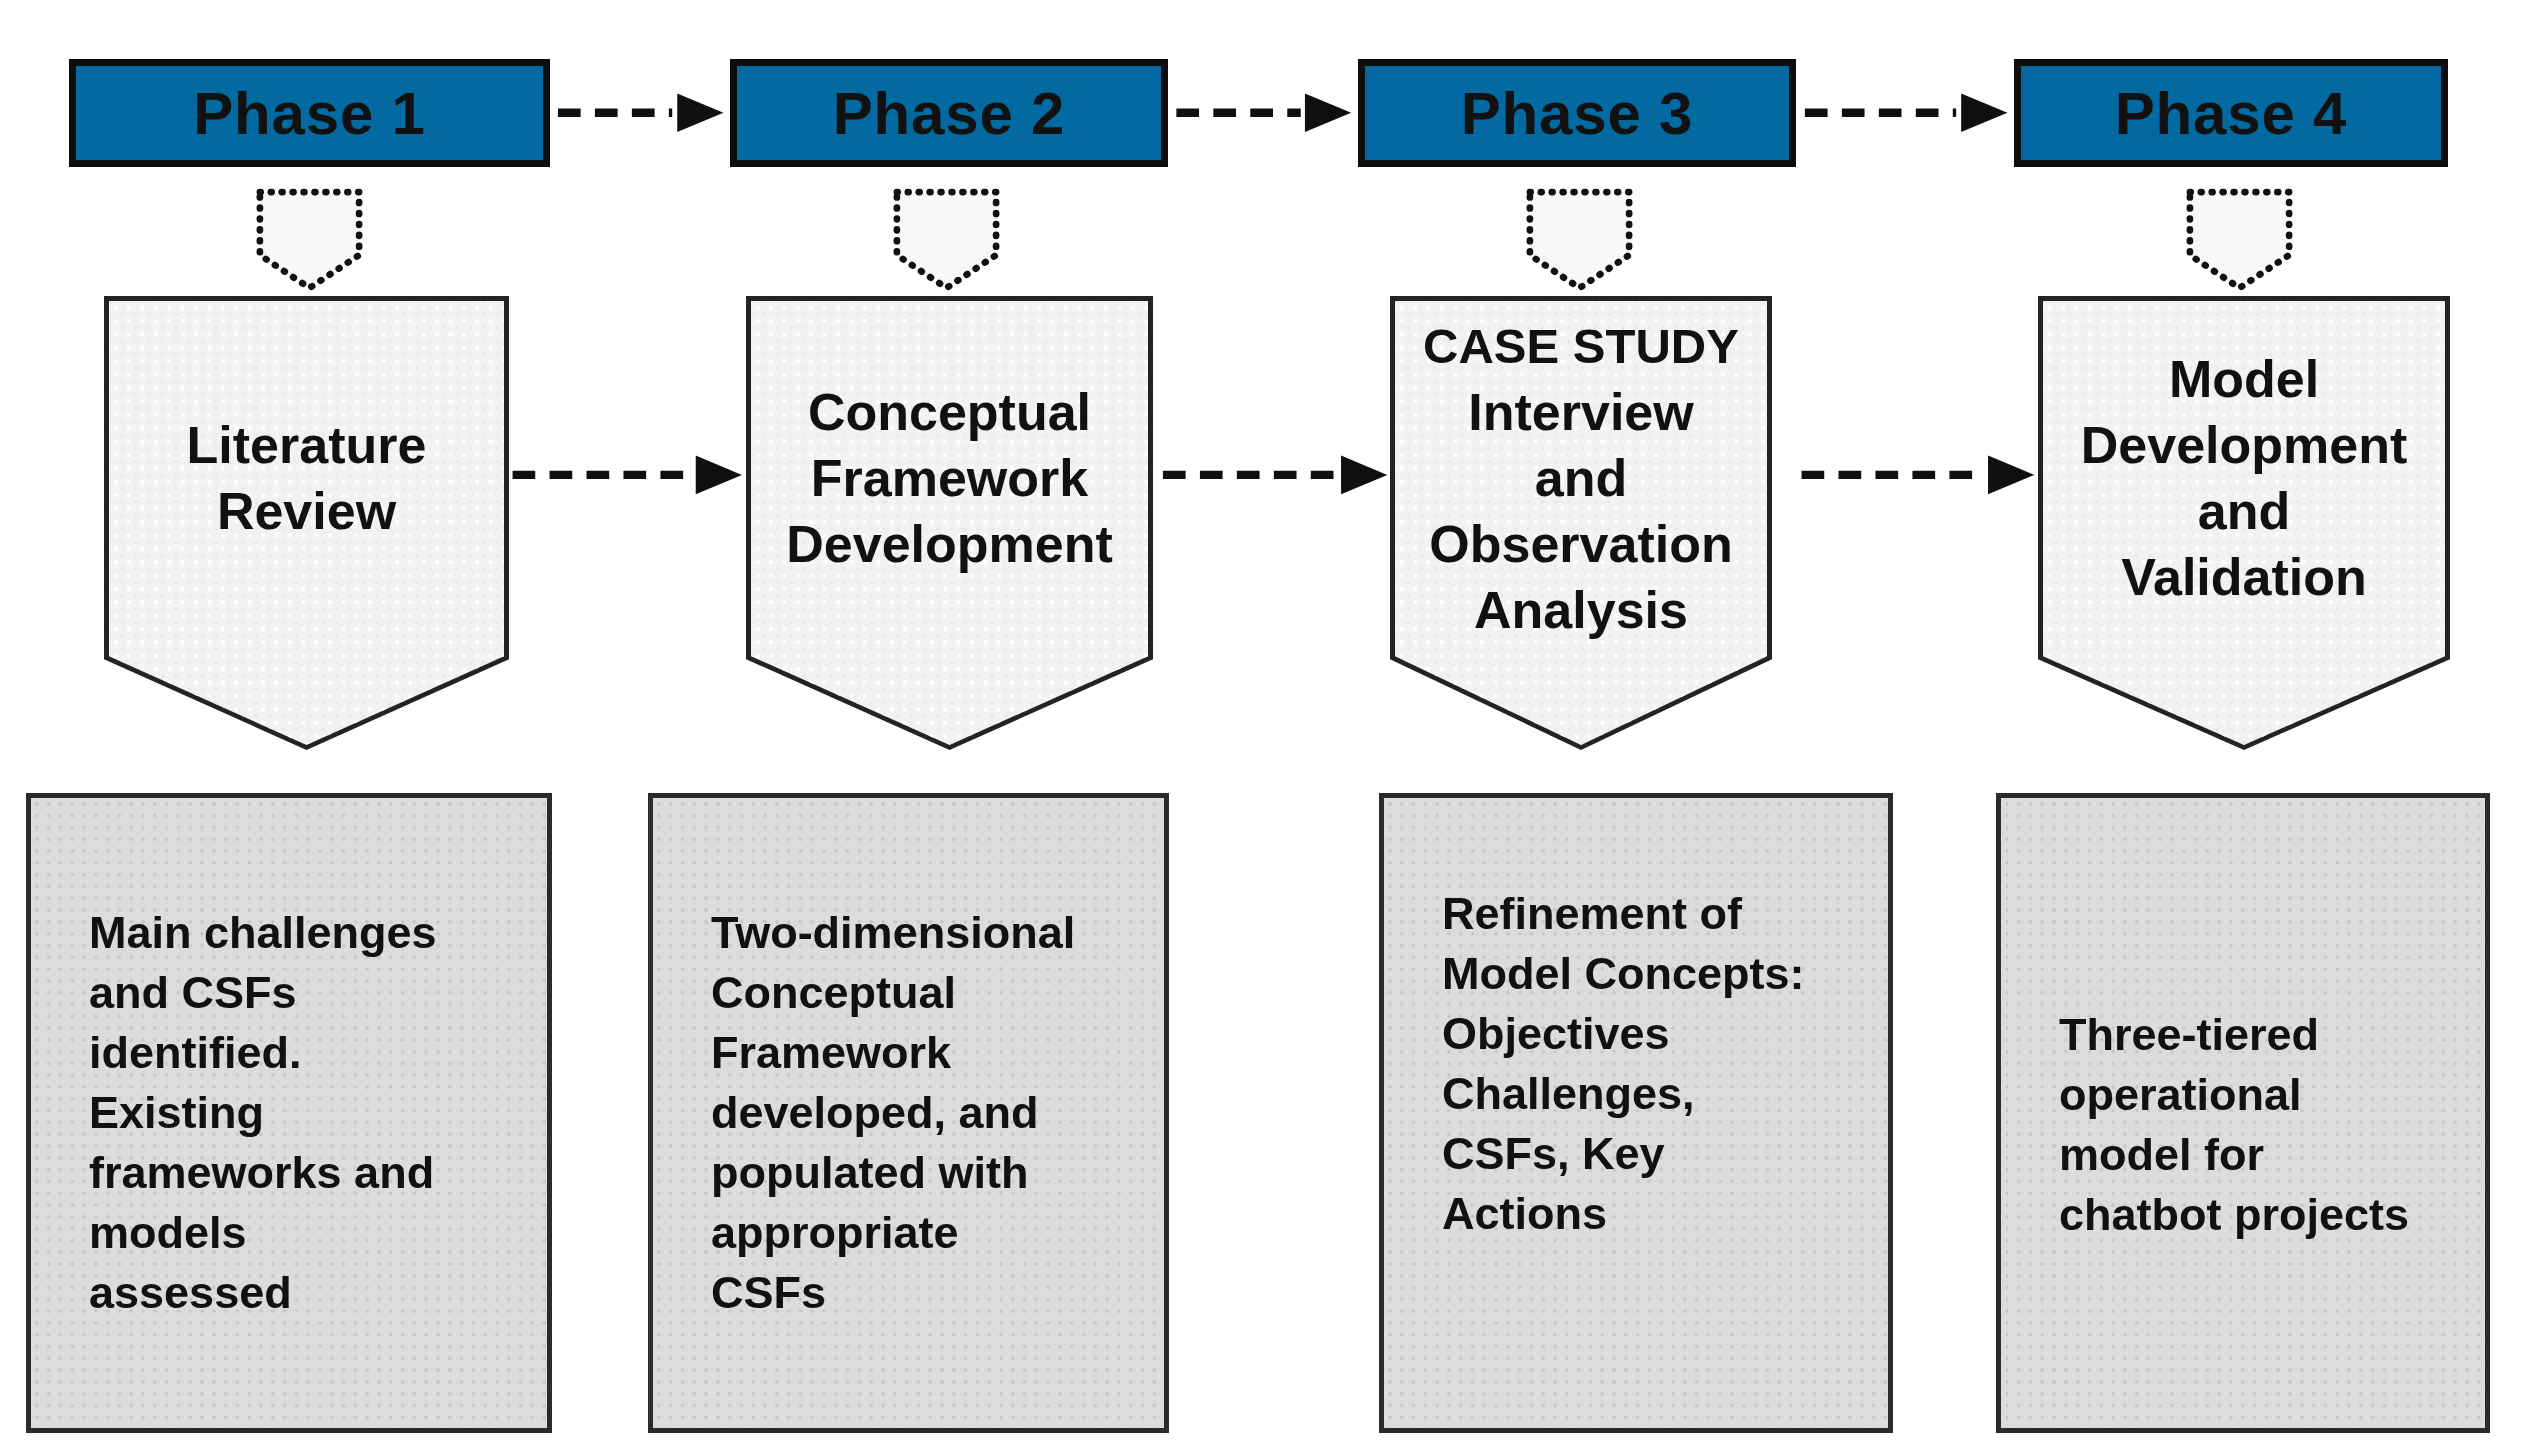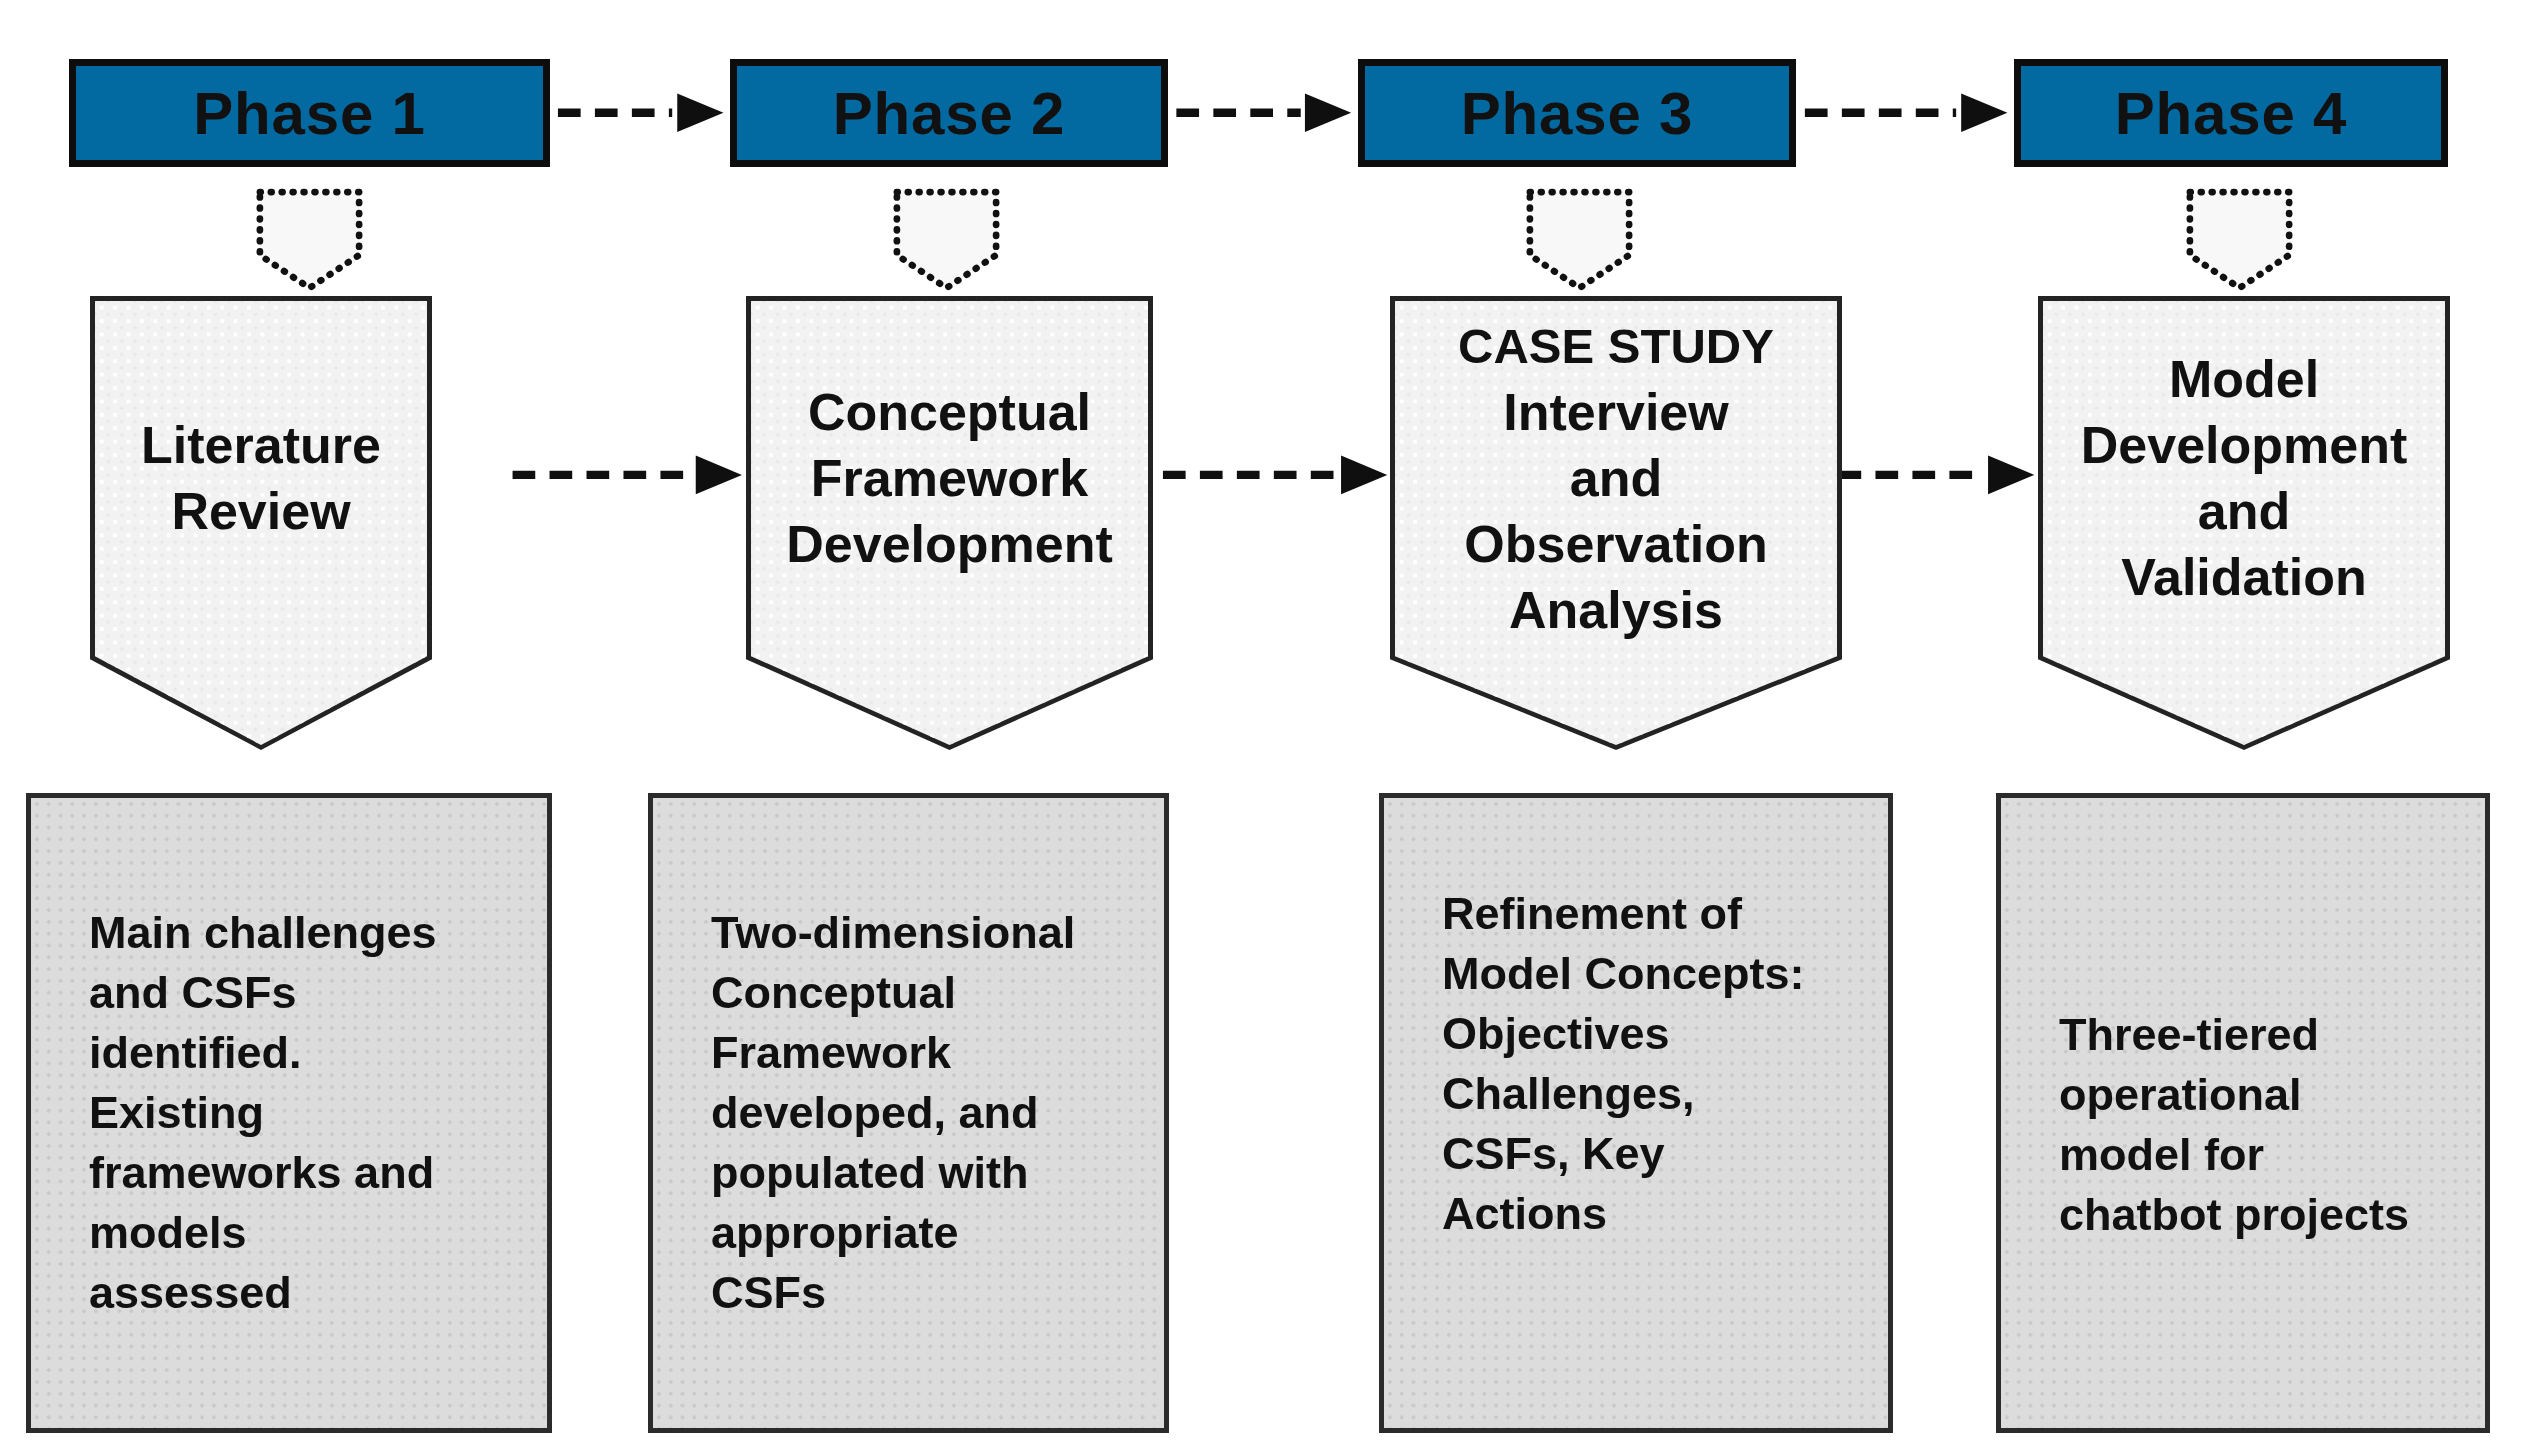--- a/index.html
+++ b/index.html
@@ -31,23 +31,23 @@
   .c1 .shield{left:254px;}
   .c2 .shield{left:891px;}
   .c3 .shield{left:1524px;}
   .c4 .shield{left:2184px;}
   
   .pentagon{
     position:absolute;top:296px;height:454px;
     background:#232323;
     clip-path:polygon(0 0,100% 0,100% 80%,50% 100%,0 80%);
   }
-  .c1 .pentagon{left:90px;width:342px;}
+  .c1 .pentagon{left:104px;width:405px;}
   .c2 .pentagon{left:746px;width:407px;}
-  .c3 .pentagon{left:1390px;width:452px;}
+  .c3 .pentagon{left:1390px;width:382px;}
   .c4 .pentagon{left:2038px;width:412px;}
   .pentagon-inner{
     position:absolute;inset:5px;
     clip-path:polygon(0 0,100% 0,100% 80%,50% 100%,0 80%);
     background-color:#f2f2f2;
     background-image:
       radial-gradient(#ffffff 22%, rgba(255,255,255,0) 23%),
       radial-gradient(#e9e9e9 18%, rgba(255,255,255,0) 19%);
     background-size:13.4px 13.4px,13.4px 13.4px;
     background-position:0 0,6.7px 6.7px;

